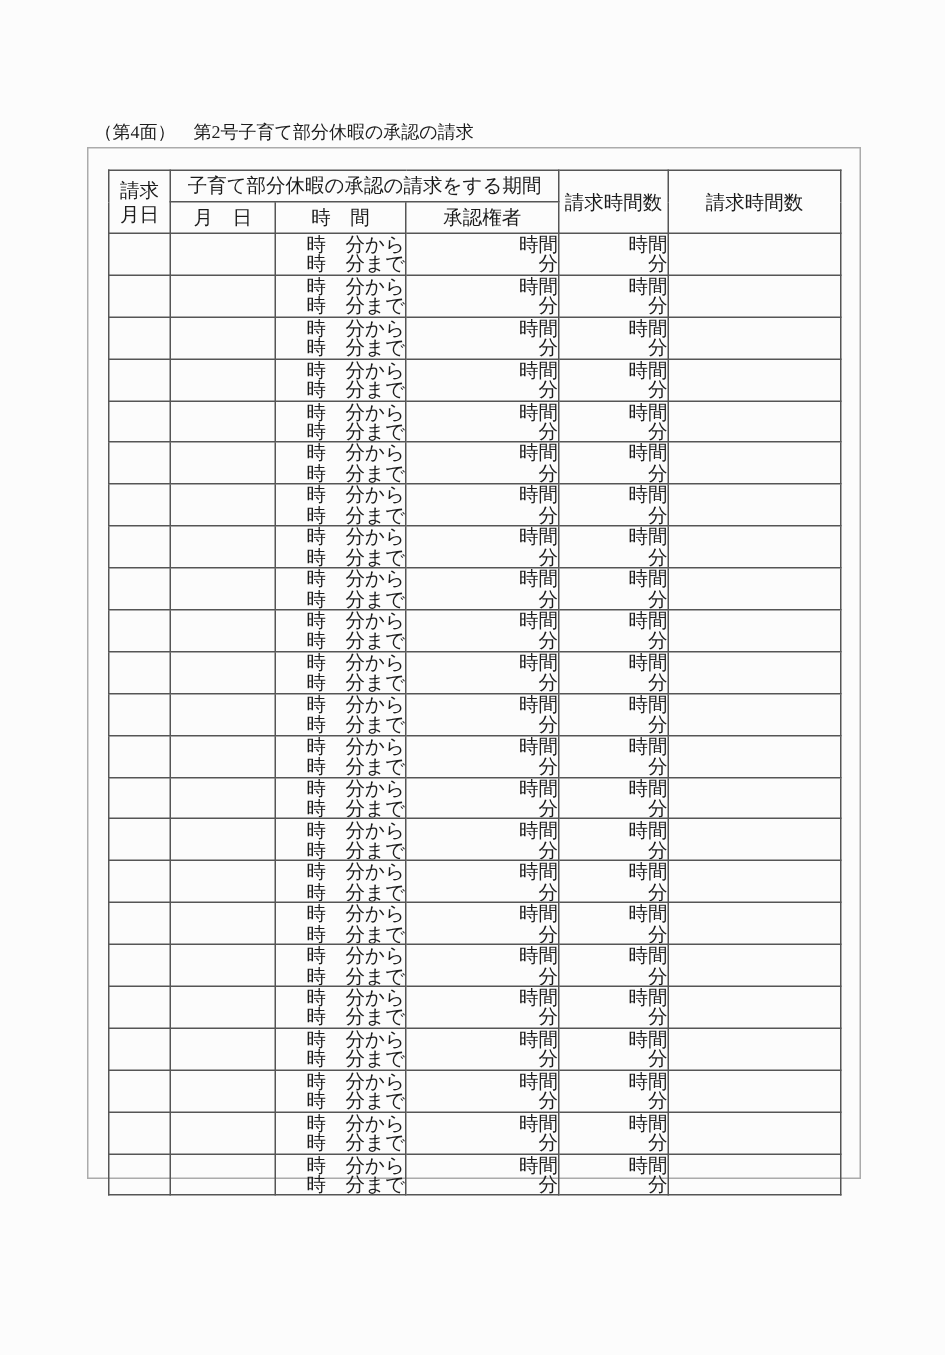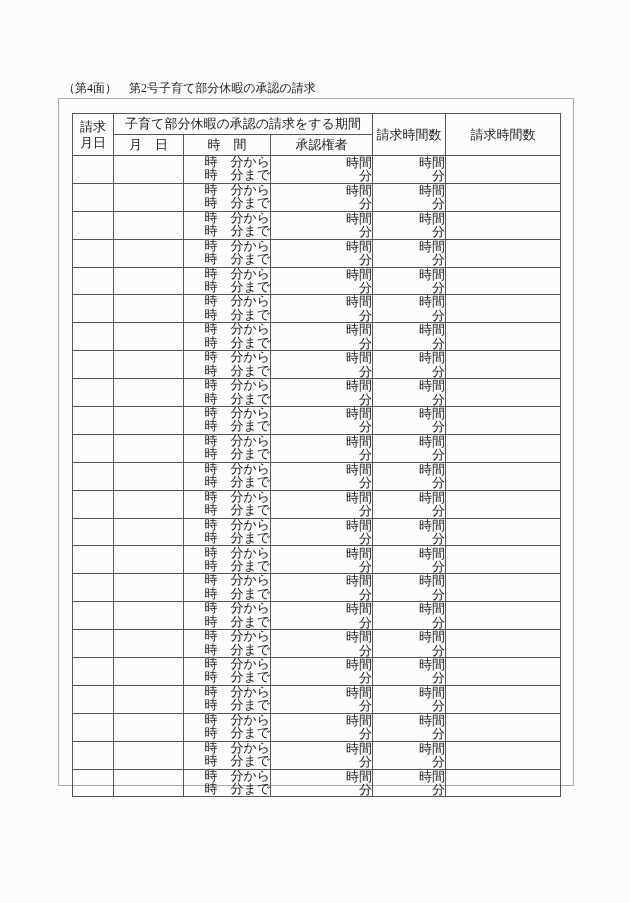--- a/index.html
+++ b/index.html
@@ -55,21 +55,21 @@
   }
   tr.hrow1 th{height:20px;}
   tr.hrow2 th{height:20px;}
   th.merged2{height:40px;}
   .two-line div{line-height:16px;}
   tbody td{
     height:26.9px;
     vertical-align:middle;
   }
   td.cell-time{text-align:right;padding-right:4px;}
-  td.cell-time div{line-height:13.4px;white-space:pre;font-family:Liberation Mono, monospace;}
+  td.cell-time div{line-height:13.4px;white-space:pre;}
   td.cell-reqh{text-align:right;padding-right:10px;}
   td.cell-reqh div{line-height:13.4px;}
   td.cell-remh{text-align:right;padding-right:6px;}
   td.cell-remh div{line-height:13.4px;}
 </style>
 </head>
 <body>
 
 <div class="doc-title">（第4面）　第2号子育て部分休暇の承認の請求</div>
 

